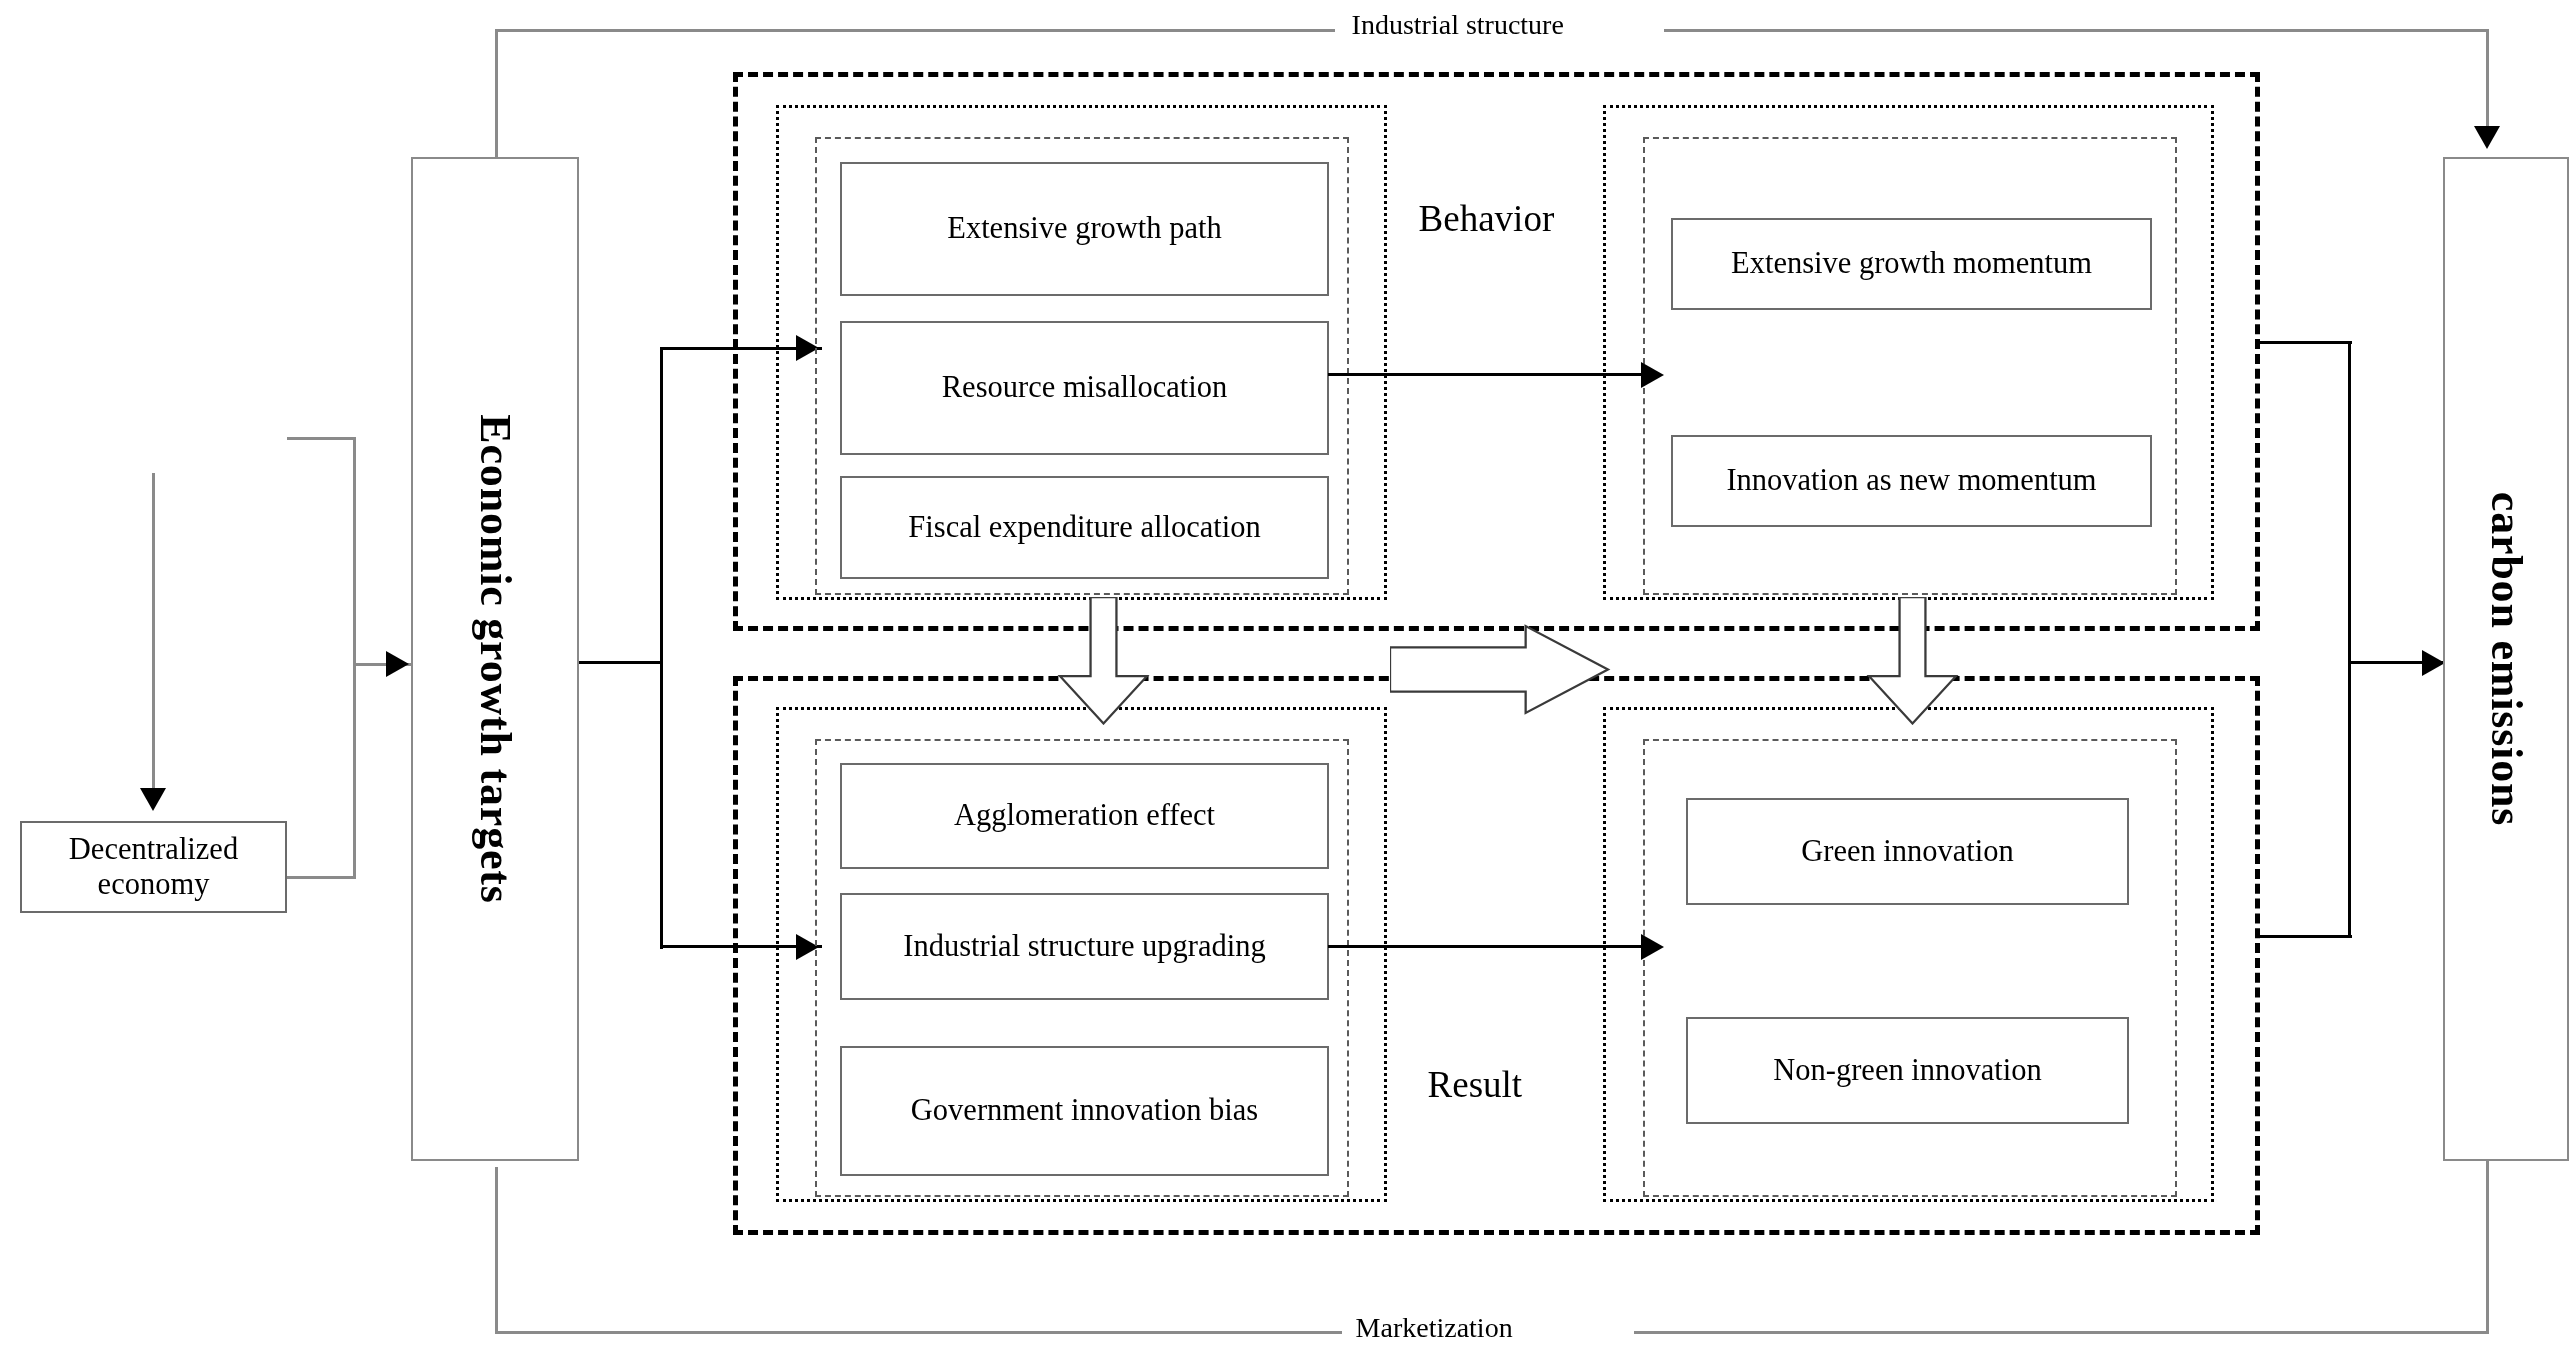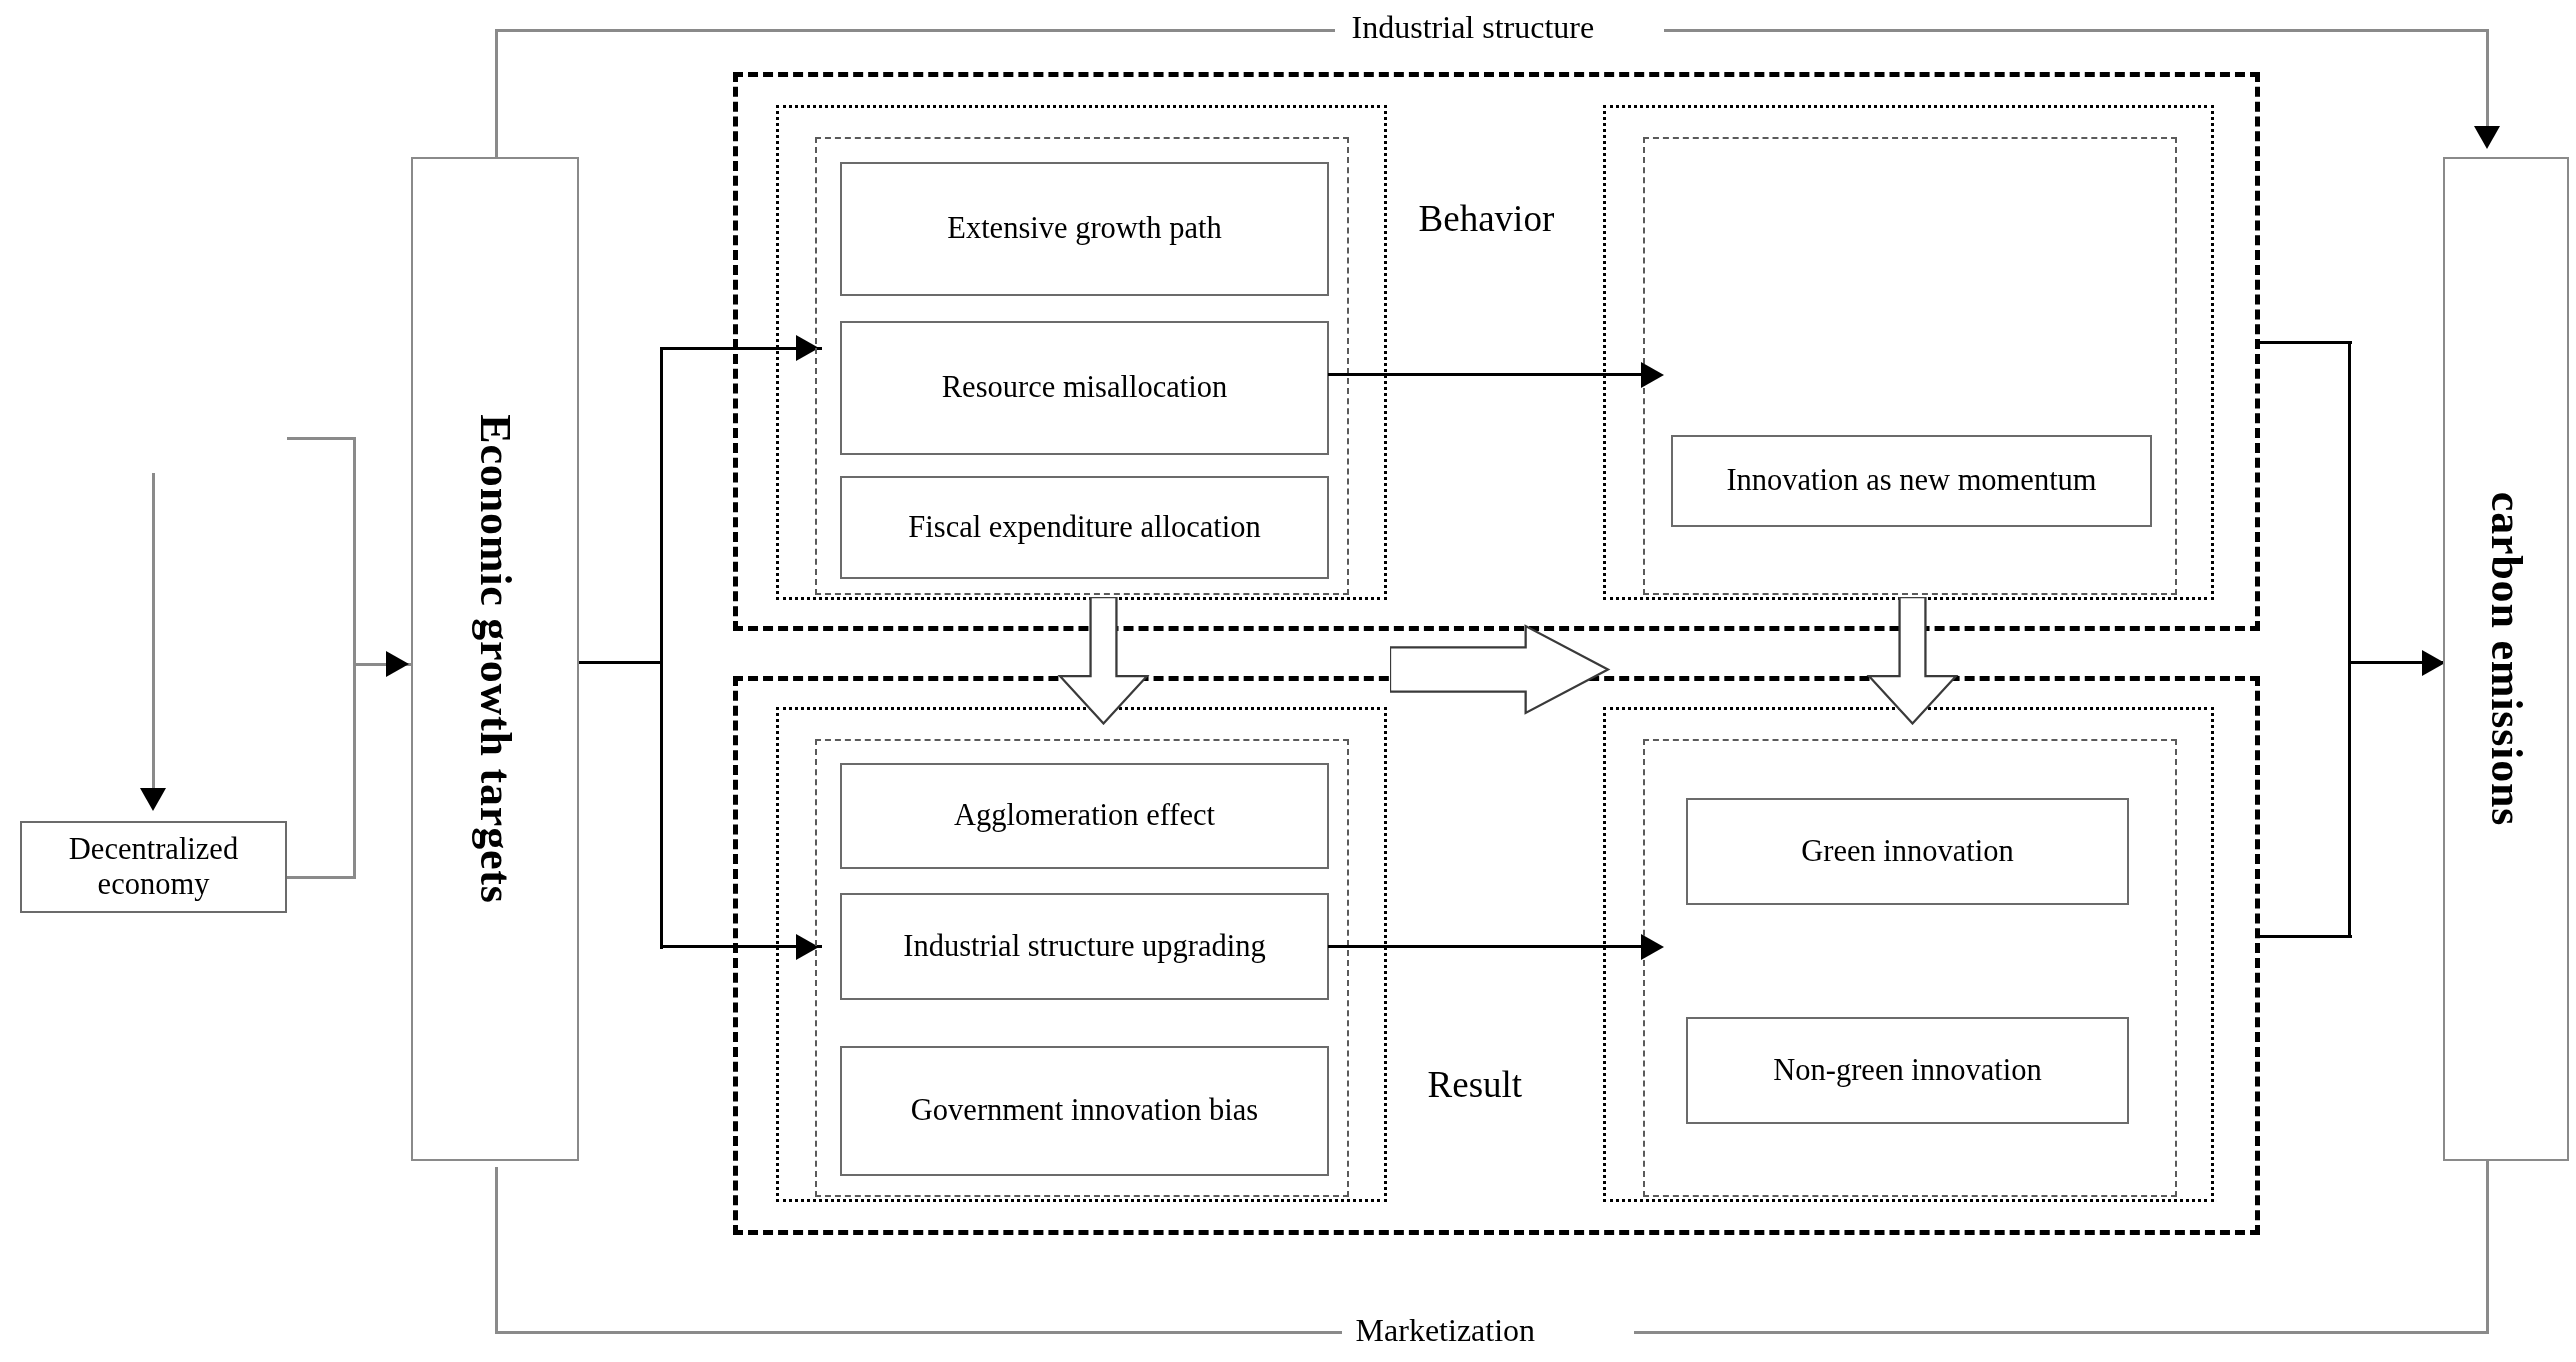--- a/index.html
+++ b/index.html
@@ -81,21 +81,21 @@
   .arrow-u{position:absolute;width:0;height:0;
     border-left:13px solid transparent;border-right:13px solid transparent;
     border-bottom:23px solid #000;}
 
   
   .blockarrow{position:absolute;}
 
   
   .label{
     position:absolute;
-    font-size:32px;
+    font-size:28px;
     color:#000;
     background:#fff;
     padding:0 7.6px;
     white-space:nowrap;
   }
   .label.bold{font-weight:normal;font-size:37px;}
   .label.nobg{background:transparent;}
 </style>
 </head>
 <body>
@@ -154,20 +154,23 @@
   </div>
   <div class="node" style="left:840px;top:476px;width:489px;height:103px;">
     <span>Fiscal expenditure allocation</span>
   </div>
 
   <div class="label bold nobg" style="left:1411px;top:197px;">Behavior</div>
 
   <div class="region-dotted" style="left:1603px;top:105px;width:611px;height:495px;"></div>
   <div class="region-dashed" style="left:1643px;top:137px;width:534px;height:458px;"></div>
 
+  <div class="node" style="left:1671px;top:218px;width:481px;height:92px;">
+    <span>Extensive growth momentum</span>
+  </div>
   <div class="node" style="left:1671px;top:435px;width:481px;height:92px;">
     <span>Innovation as new momentum</span>
   </div>
 
   <div class="hline" style="left:1328px;top:373px;width:321px;"></div>
   <div class="arrow-r" style="left:1641px;top:362px;"></div>
 
   <div class="region-dashdot" style="left:733px;top:676px;width:1527px;height:559px;"></div>
 
   <div class="region-dotted" style="left:776px;top:707px;width:611px;height:495px;"></div>

